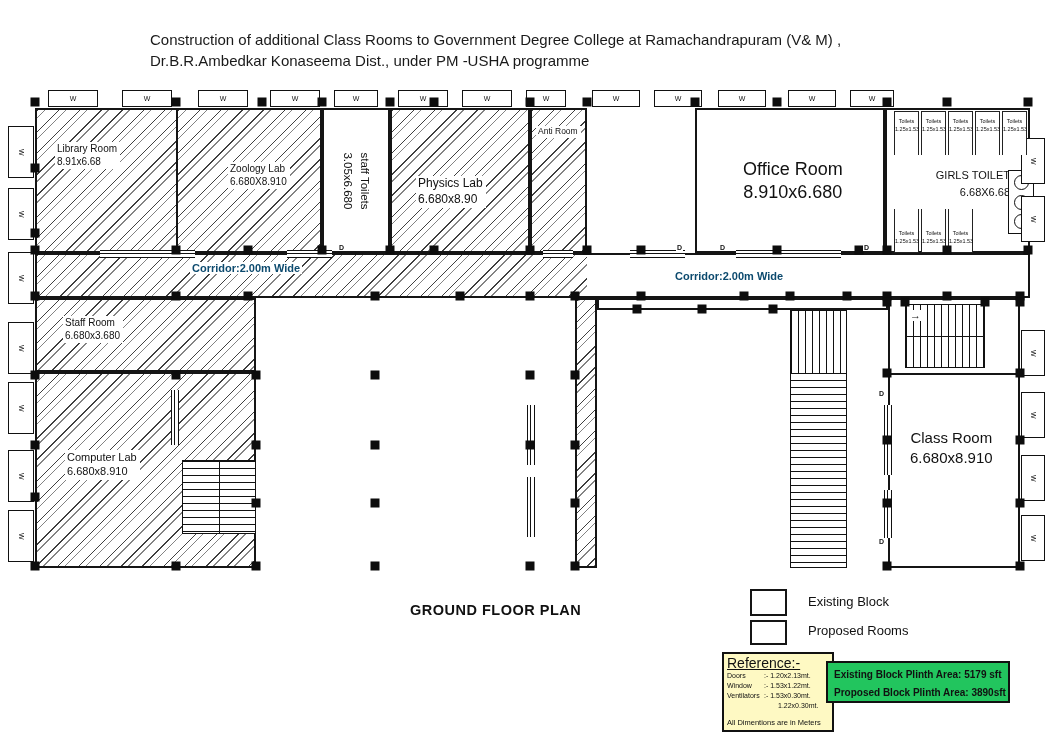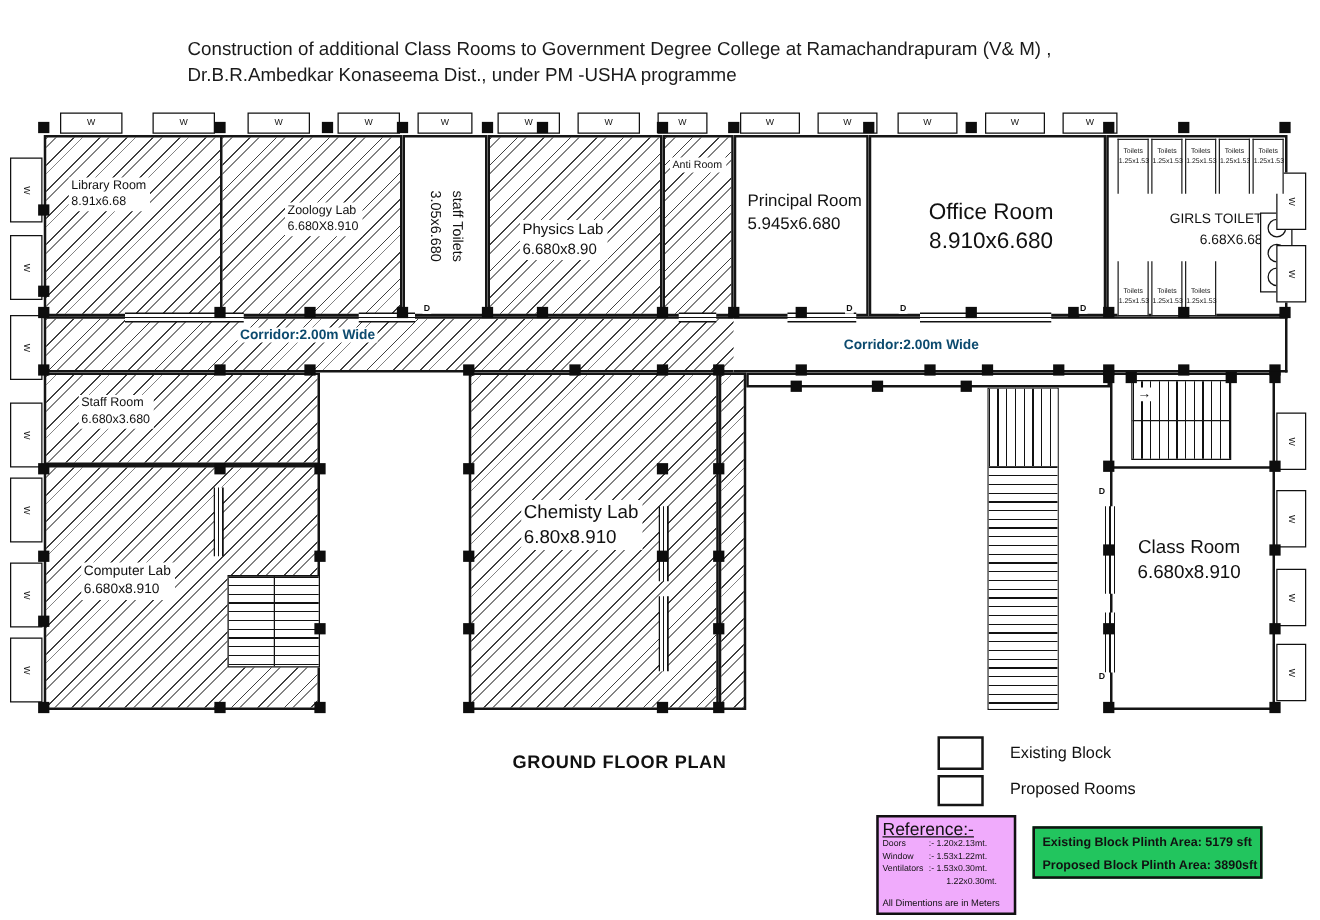--- a/index.html
+++ b/index.html
@@ -20,22 +20,22 @@
   .doorl{position:absolute;font-size:7px;font-weight:bold;color:#111;z-index:4;background:#fff;padding:0 1px;}
   .hsill{position:absolute;height:8px;z-index:3;background:linear-gradient(#111 0 1px,#fff 1px 3.5px,#111 3.5px 4.5px,#fff 4.5px 7px,#111 7px 8px);}
   .vsill{position:absolute;width:8px;z-index:3;background:linear-gradient(90deg,#111 0 1px,#fff 1px 3.5px,#111 3.5px 4.5px,#fff 4.5px 7px,#111 7px 8px);}
   .stall{position:absolute;width:25px;height:44px;background:#fff;border:1.2px solid #222;border-bottom:none;
          box-sizing:border-box;font-size:5.5px;line-height:1.5;text-align:center;padding-top:5px;color:#111;z-index:3;}
   .stall.bot{border-bottom:1.2px solid #222;border-top:none;padding-top:20px;}
   .stair-h{background-color:#fff;background-image:repeating-linear-gradient(180deg,#111 0 1px,transparent 1px 7px);}
   .stair-v{background-color:#fff;background-image:repeating-linear-gradient(90deg,#111 0 1px,transparent 1px 7px);}
   .swatch{position:absolute;border:2px solid #151515;background:#fff;box-sizing:border-box;}
   .legend-label{position:absolute;font-size:13px;color:#111;}
-  .refbox{position:absolute;left:701px;top:652px;width:112px;height:80px;border:2px solid #111;
-          box-sizing:border-box;background:#f0abfc;padding:1px 3px;}
+  .refbox{position:absolute;left:722px;top:652px;width:112px;height:80px;border:2px solid #111;
+          box-sizing:border-box;background:#fef9c3;padding:1px 3px;}
   .refbox .rtitle{font-size:14px;text-decoration:underline;color:#111;}
   .refrow{display:flex;font-size:7px;line-height:1.45;color:#111;}
   .refrow .ritem{width:37px;}
   .refrow.indent .rval{margin-left:14px;}
   .refnote{font-size:7.5px;margin-top:6px;color:#111;}
   .plinthbox{position:absolute;left:826px;top:661px;width:184px;height:42px;border:2px solid #111;
              box-sizing:border-box;background:#22c55e;padding:3px 6px;}
   .plinthbox div{font-size:10px;font-weight:bold;line-height:1.75;color:#111;white-space:nowrap;}
   .vertlbl{position:absolute;left:50%;top:50%;transform:translate(-50%,-50%);
            writing-mode:vertical-rl;font-size:11.5px;text-align:center;line-height:1.5;color:#111;}
@@ -77,26 +77,20 @@
     <div class="lbl onhatch" style="left:24px;top:66px;font-size:12px">
       <span style="display:block">Physics Lab</span>
       <span style="display:block">6.680x8.90</span>
     </div>
   </div>
   <div class="room hatch" style="left:530px;top:108px;width:57px;height:145px">
     <div class="lbl onhatch" style="left:4px;top:16px;font-size:8.5px">
       <span>Anti Room</span>
     </div>
   </div>
-  <div class="room" style="left:587px;top:108px;width:108px;height:145px">
-    <div class="lbl" style="left:9px;top:42px;font-size:13.5px">
-      <span style="display:block">Principal  Room</span>
-      <span style="display:block">5.945x6.680</span>
-    </div>
-  </div>
   <div class="room" style="left:695px;top:108px;width:190px;height:145px">
     <div class="lbl" style="left:46px;top:48px;font-size:18px;text-align:center">
       <span style="display:block">Office Room</span>
       <span style="display:block">8.910x6.680</span>
     </div>
   </div>
   <div class="room" style="left:885px;top:108px;width:145px;height:145px">
     <div class="lbl" style="left:18px;top:58px;width:105px;font-size:11px;text-align:right;white-space:normal">
       <span style="display:block">GIRLS TOILET</span>
       <span style="display:block;margin-top:3px">6.68X6.68</span>
@@ -117,26 +111,20 @@
   <div class="room hatch" style="left:35px;top:372px;width:221px;height:196px">
     <div class="lbl onhatch" style="left:28px;top:76px;font-size:11px">
       <span style="display:block">Computer Lab</span>
       <span style="display:block">6.680x8.910</span>
     </div>
   </div>
   <div class="abs stair-h" style="left:182px;top:460px;width:74px;height:74px;border:1.4px solid #111;box-sizing:border-box">
     <div class="divider" style="left:50%;top:0;bottom:0;width:1.4px"></div>
   </div>
 
-  <div class="room hatch" style="left:375px;top:298px;width:200px;height:270px">
-    <div class="lbl onhatch" style="left:40px;top:100px;font-size:15px">
-      <span style="display:block">Chemisty Lab</span>
-      <span style="display:block">6.80x8.910</span>
-    </div>
-  </div>
   <div class="abs hatch" style="left:575px;top:298px;width:22px;height:270px;border:2px solid #151515;box-sizing:border-box"></div>
 
   <div class="abs" style="left:597px;top:298px;width:291px;height:12px;background:#fff;border:2px solid #151515;box-sizing:border-box"></div>
 
   <div class="abs" style="left:790px;top:310px;width:57px;height:258px;border:1.6px solid #111;box-sizing:border-box;background:#fff">
     <div class="stair-v" style="position:absolute;left:0;right:0;top:0;height:62px;border-bottom:1.4px solid #111"></div>
     <div class="stair-h" style="position:absolute;left:0;right:0;top:62px;bottom:0"></div>
   </div>
 
   <div class="room" style="left:888px;top:298px;width:132px;height:270px">

